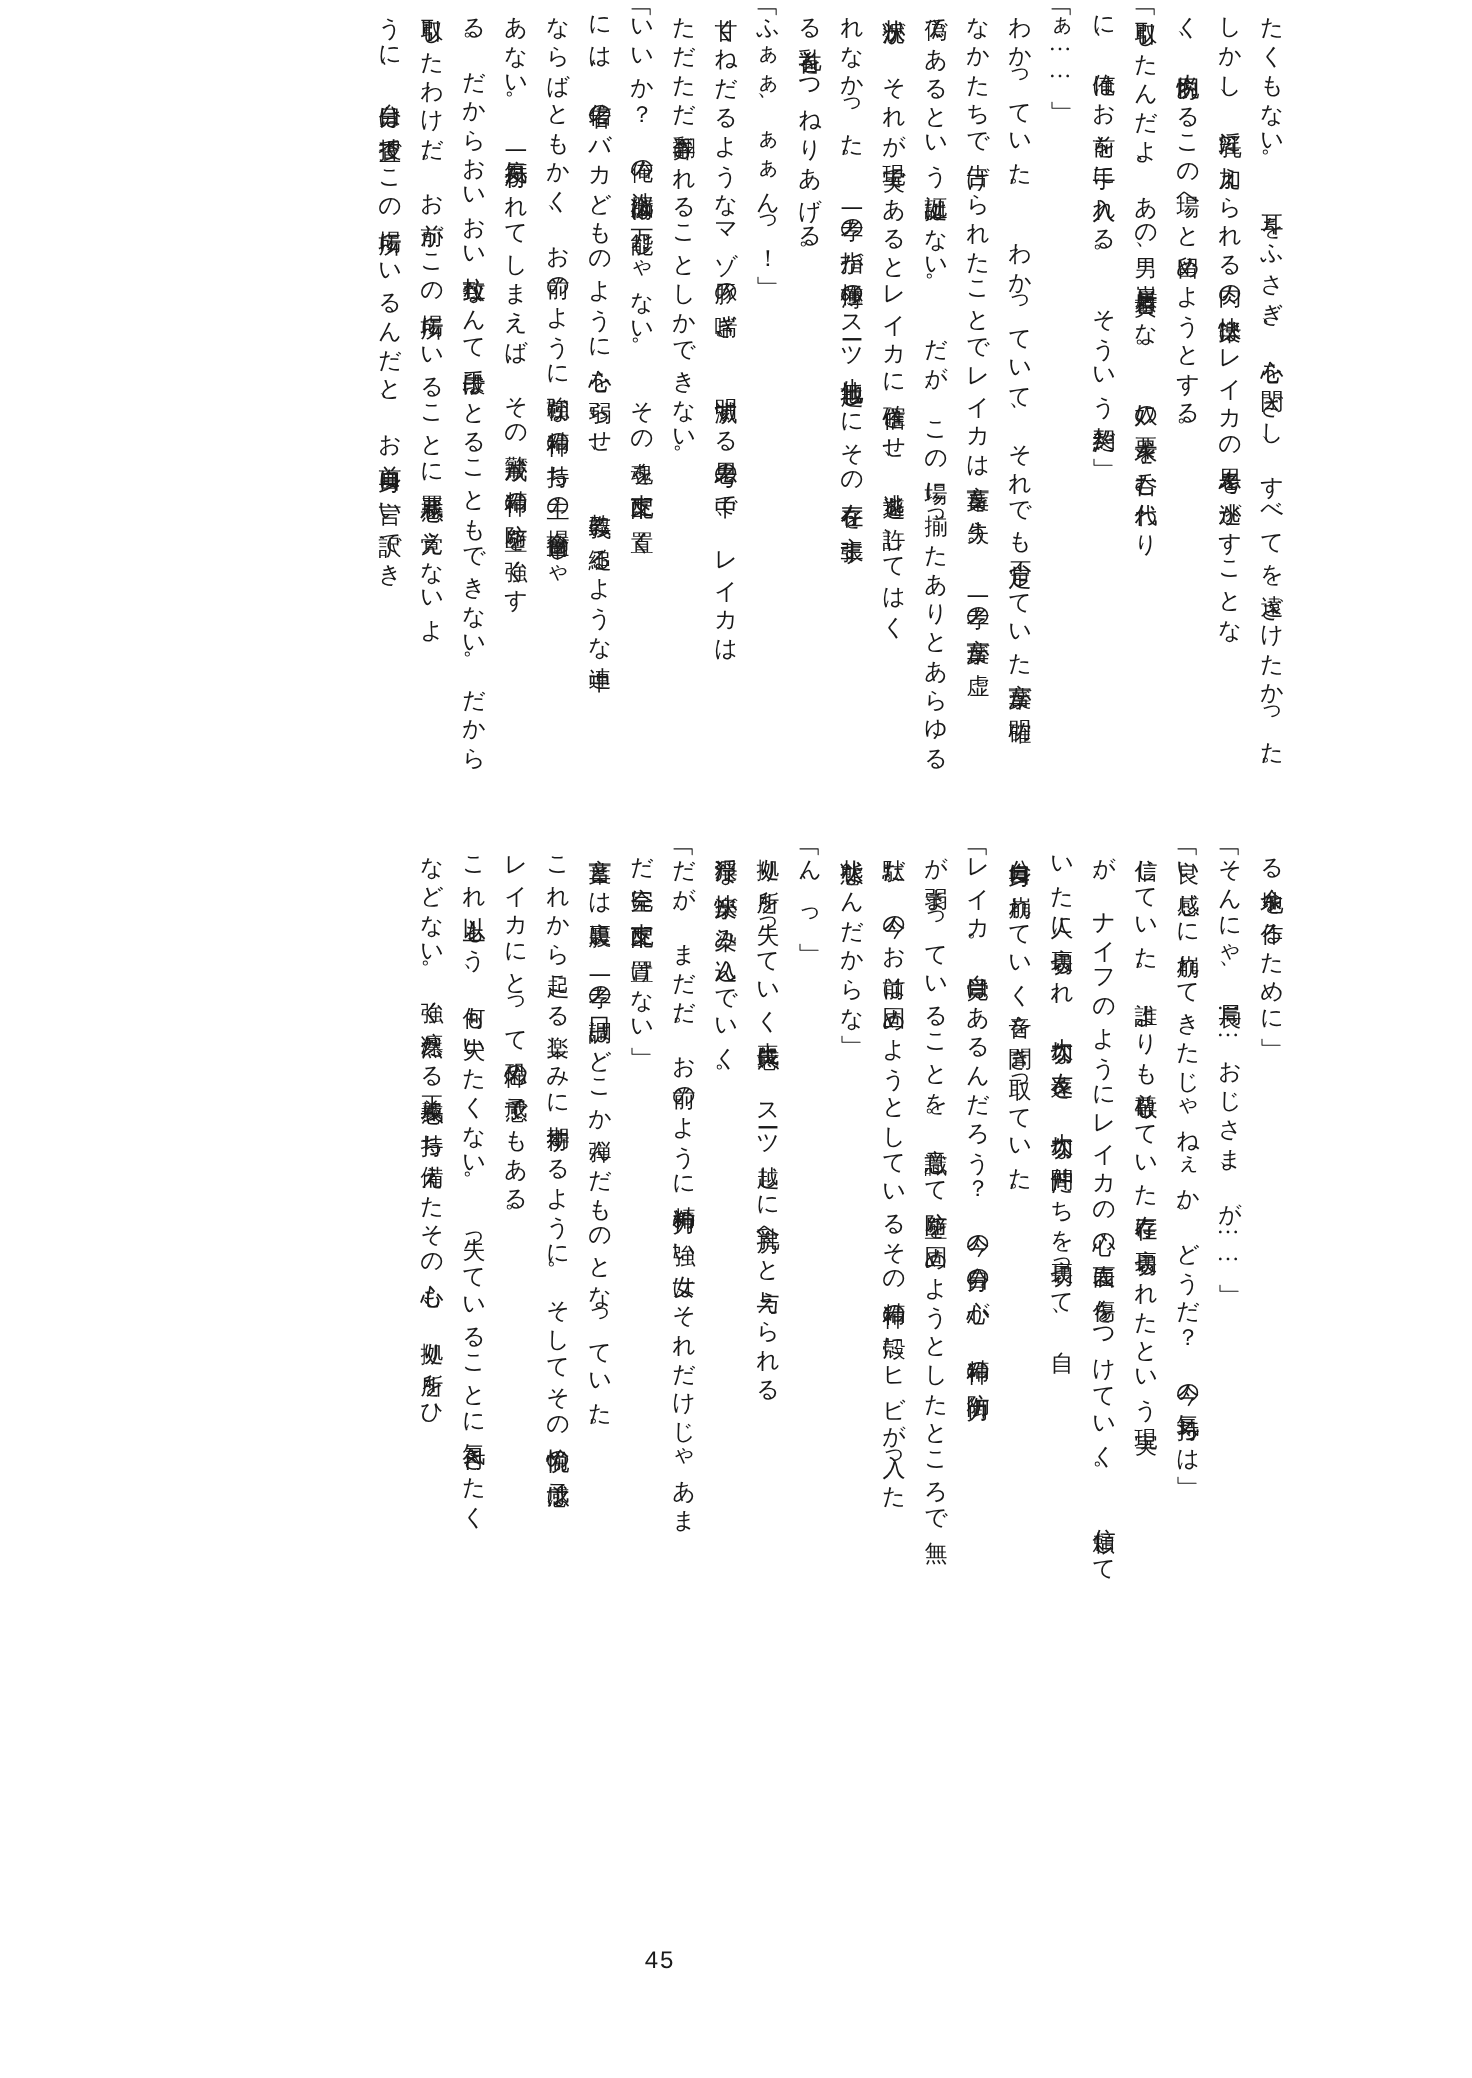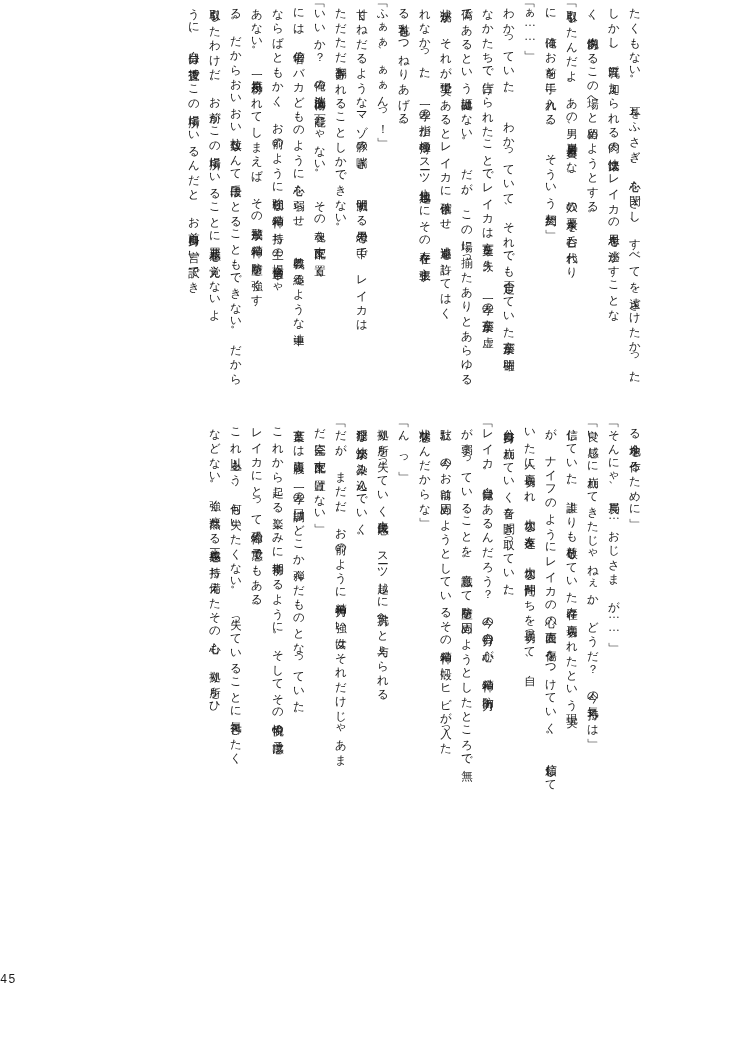--- a/index.html
+++ b/index.html
@@ -33,23 +33,23 @@
     top: 528px;
     right: 28px;
     width: 640px;
     height: 400px;
   }
   .page-number {
     position: absolute;
     bottom: 52px;
     left: 0;
     width: 660px;
-    text-align: left;
+    text-align: center;
     font-size: 12px;
-    font-family: Liberation Mono, monospace;
+    font-family: Liberation Sans, sans-serif;
     color: #1a1a1a;
     letter-spacing: 1px;
   }
   
   .colwrap {
     height: 100%;
     display: flex;
     flex-direction: row;
     justify-content: flex-end;
     align-items: flex-start;

